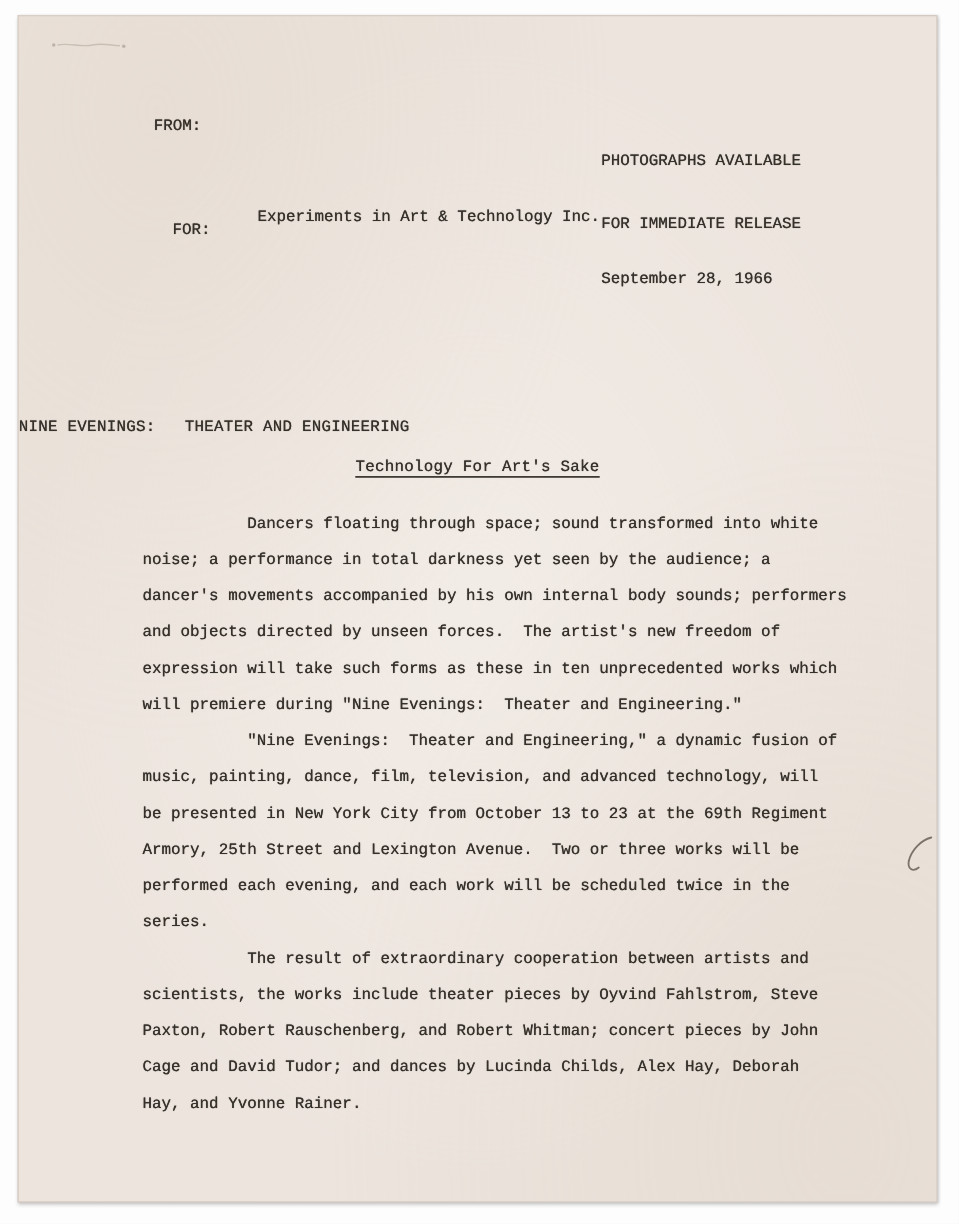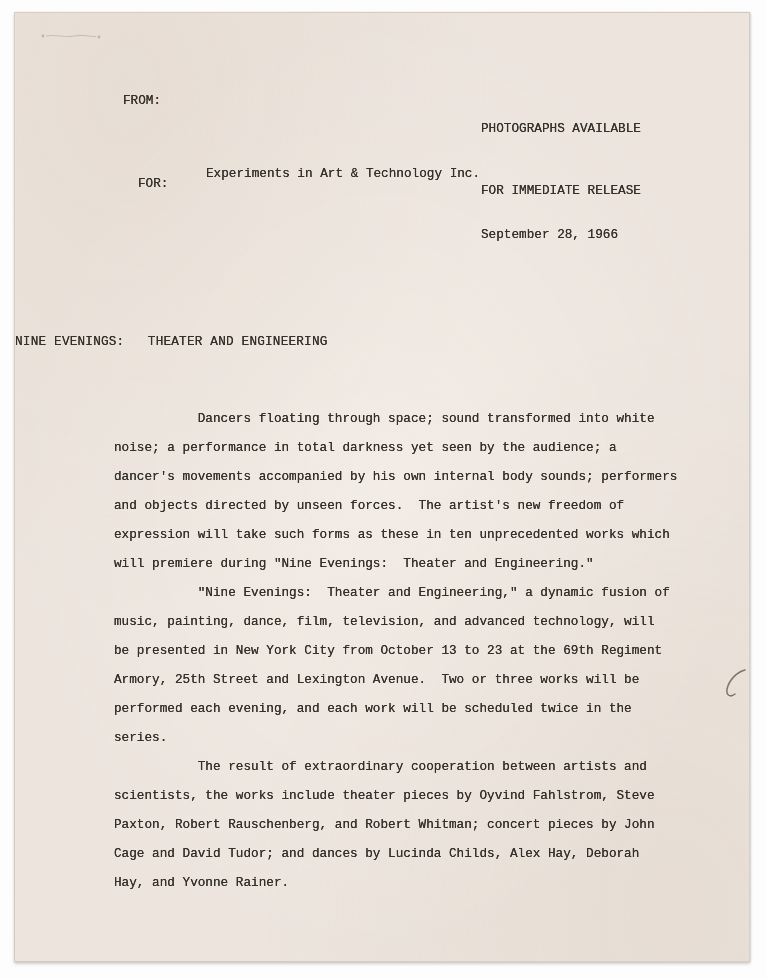--- a/index.html
+++ b/index.html
@@ -32,21 +32,21 @@
     box-sizing: border-box;
     color: #35302a;
     font-size: 12.7px;
     text-shadow: 0 0 0.6px currentColor;
   }
   .mono { white-space: pre; }
   .hdr-line { line-height: 14.6px; }
   .from-label    { position: absolute; left: 108px; top: 80px; }
   .from-lines    { position: absolute; left: 191px; top: 80px; line-height: 14.6px; white-space: pre; }
   .release-block { position: absolute; left: 466px; top: 80px; line-height: 14.6px; white-space: pre; }
-  .release-gap   { margin-top: 18px; }
+  .release-gap   { margin-top: 6px; }
   .for-label     { position: absolute; left: 123px; top: 163px; text-align: center; }
   .for-value     { position: absolute; left: 191px; top: 153px; white-space: pre; }
   .doc-title {
     position: absolute;
     left: 0; top: 321px;
     width: 100%;
     text-align: left;
     white-space: pre;
     letter-spacing: 0.2px;
   }
@@ -101,20 +101,23 @@
       <div class="hdr-line">PHOTOGRAPHS AVAILABLE</div>
       <div class="hdr-line release-gap">FOR IMMEDIATE RELEASE</div>
       <div class="hdr-line">September 28, 1966</div>
     </div>
 
     <div class="for-label mono">FOR:</div>
     <div class="for-value">Experiments in Art &amp; Technology Inc.</div>
 
     <div class="doc-title">NINE EVENINGS:   THEATER AND ENGINEERING</div>
 
+    <div class="doc-subtitle">
+      <span>Technology For Art's Sake</span>
+    </div>
 
     <div class="body-text">
       <div class="para">           Dancers floating through space; sound transformed into white
 noise; a performance in total darkness yet seen by the audience; a
 dancer's movements accompanied by his own internal body sounds; performers
 and objects directed by unseen forces.  The artist's new freedom of
 expression will take such forms as these in ten unprecedented works which
 will premiere during "Nine Evenings:  Theater and Engineering."</div>
       <div class="para">           "Nine Evenings:  Theater and Engineering," a dynamic fusion of
 music, painting, dance, film, television, and advanced technology, will

